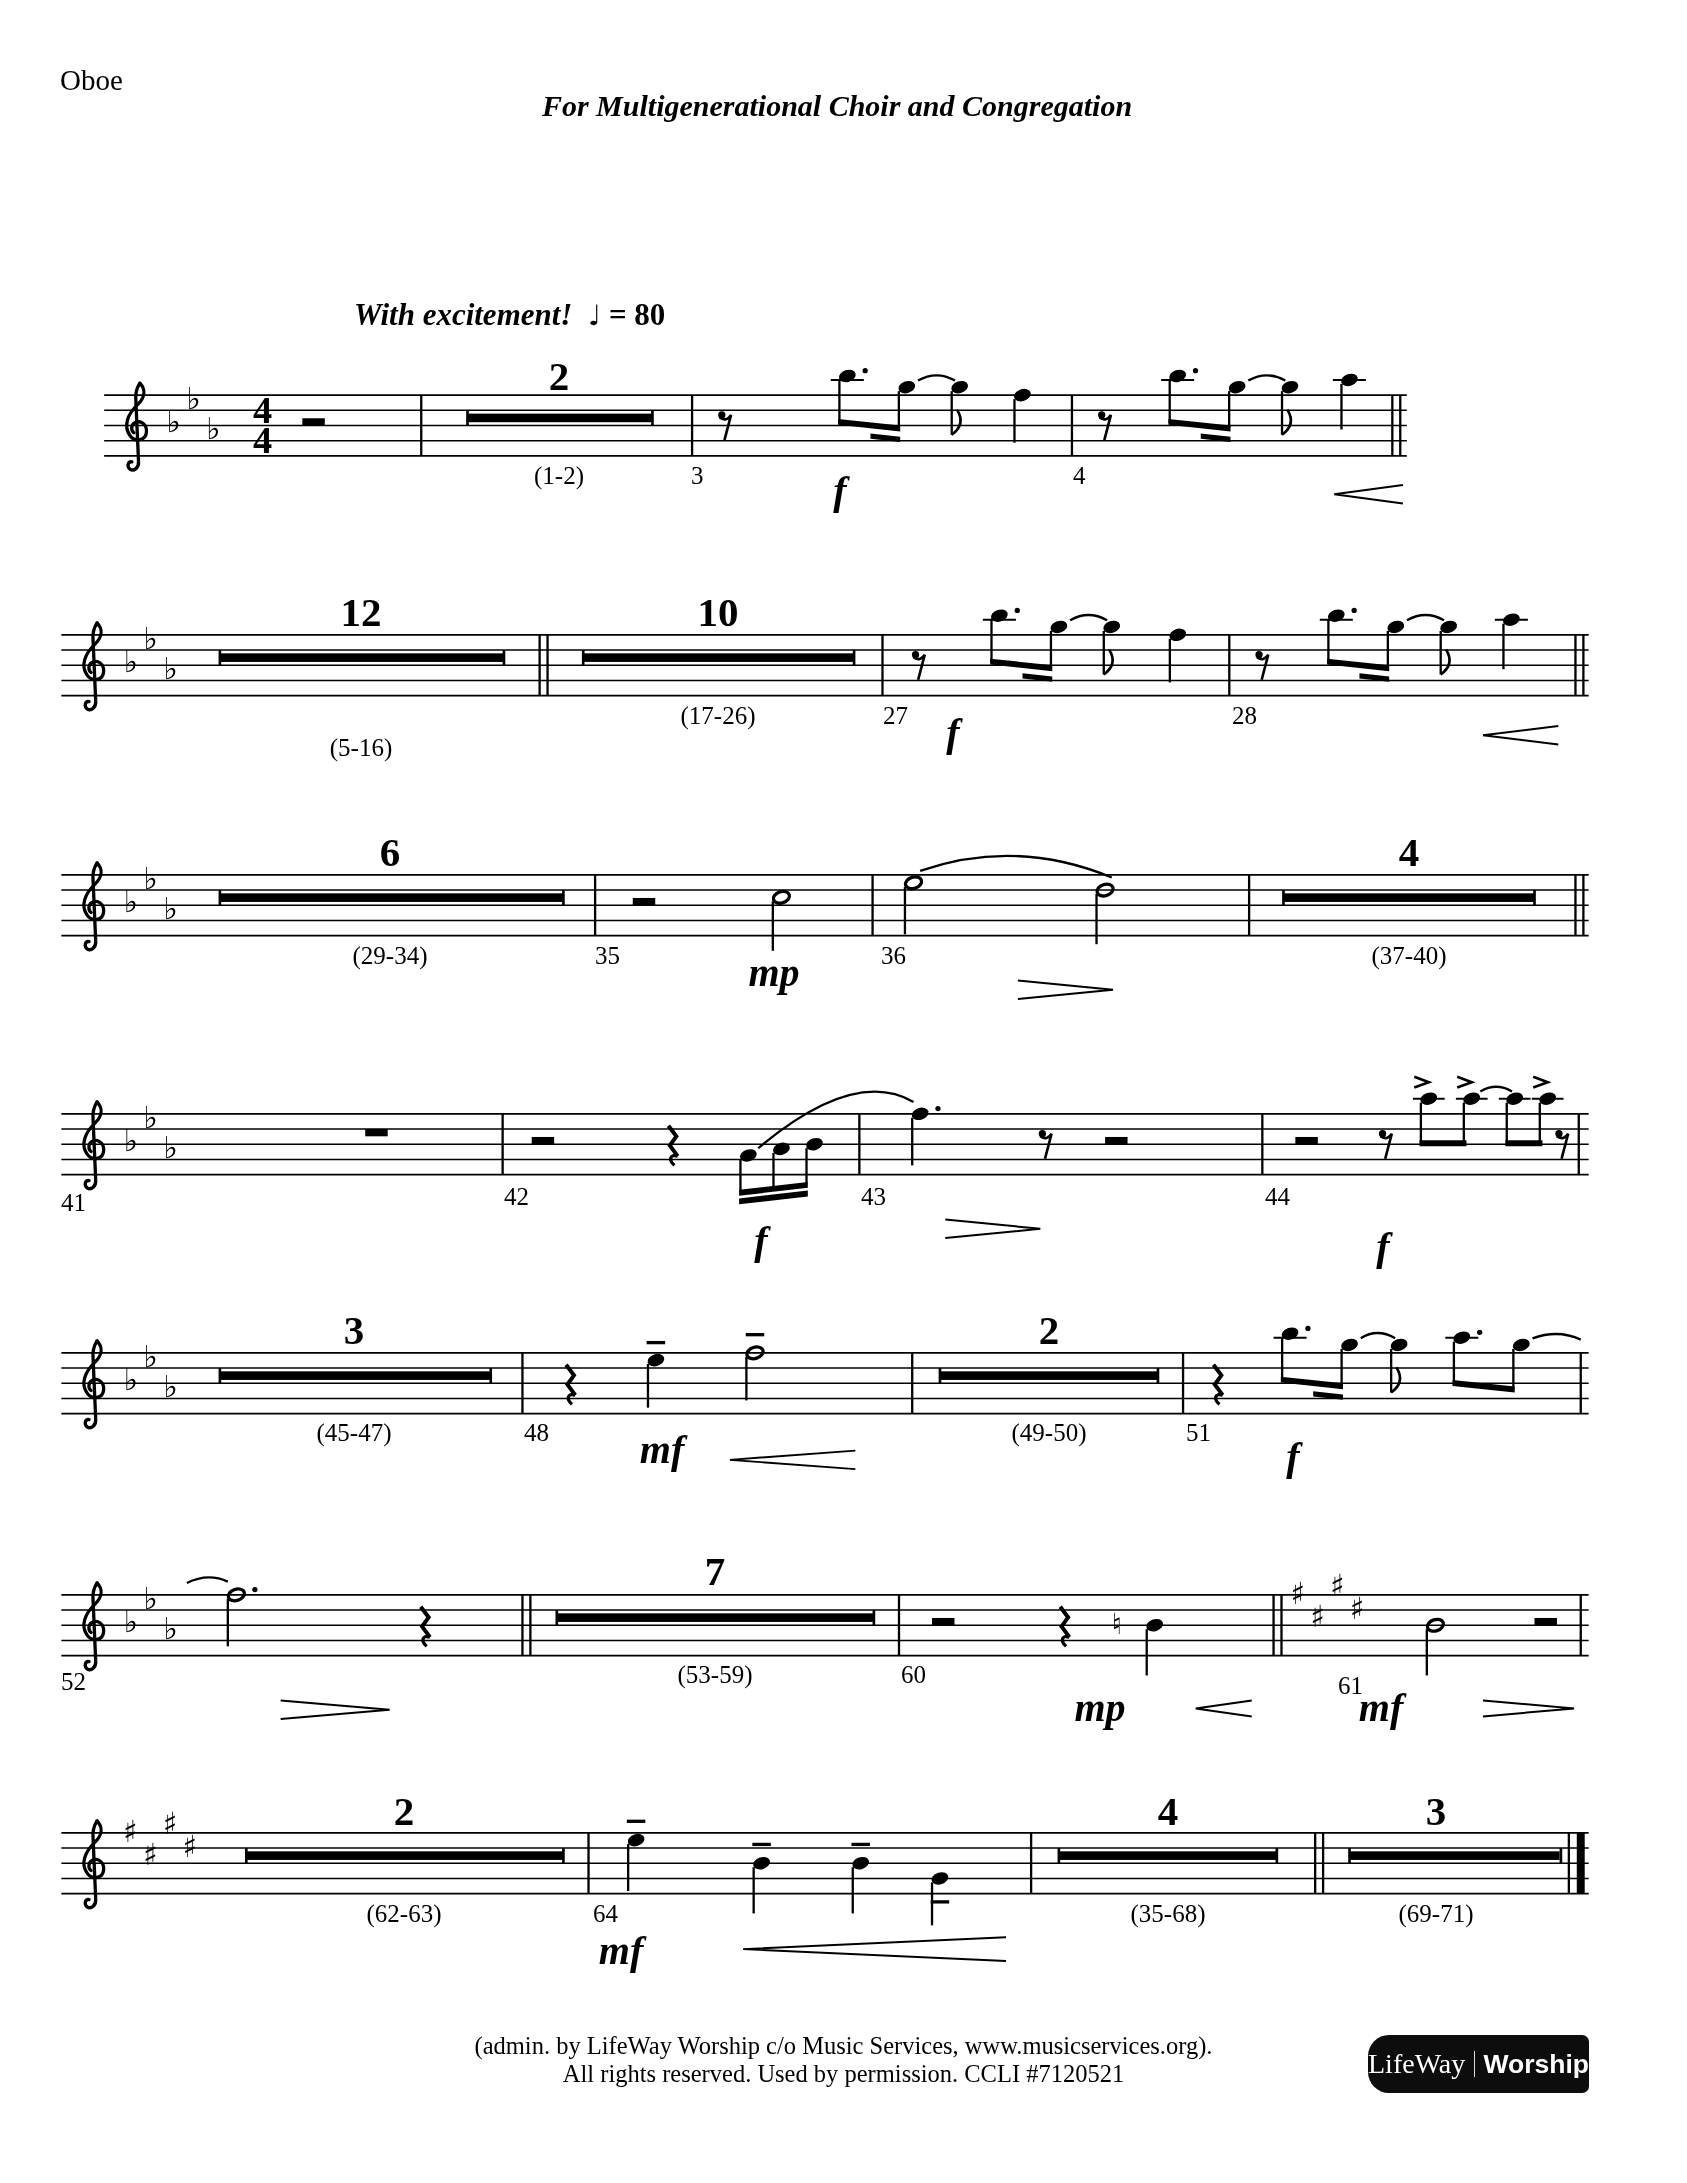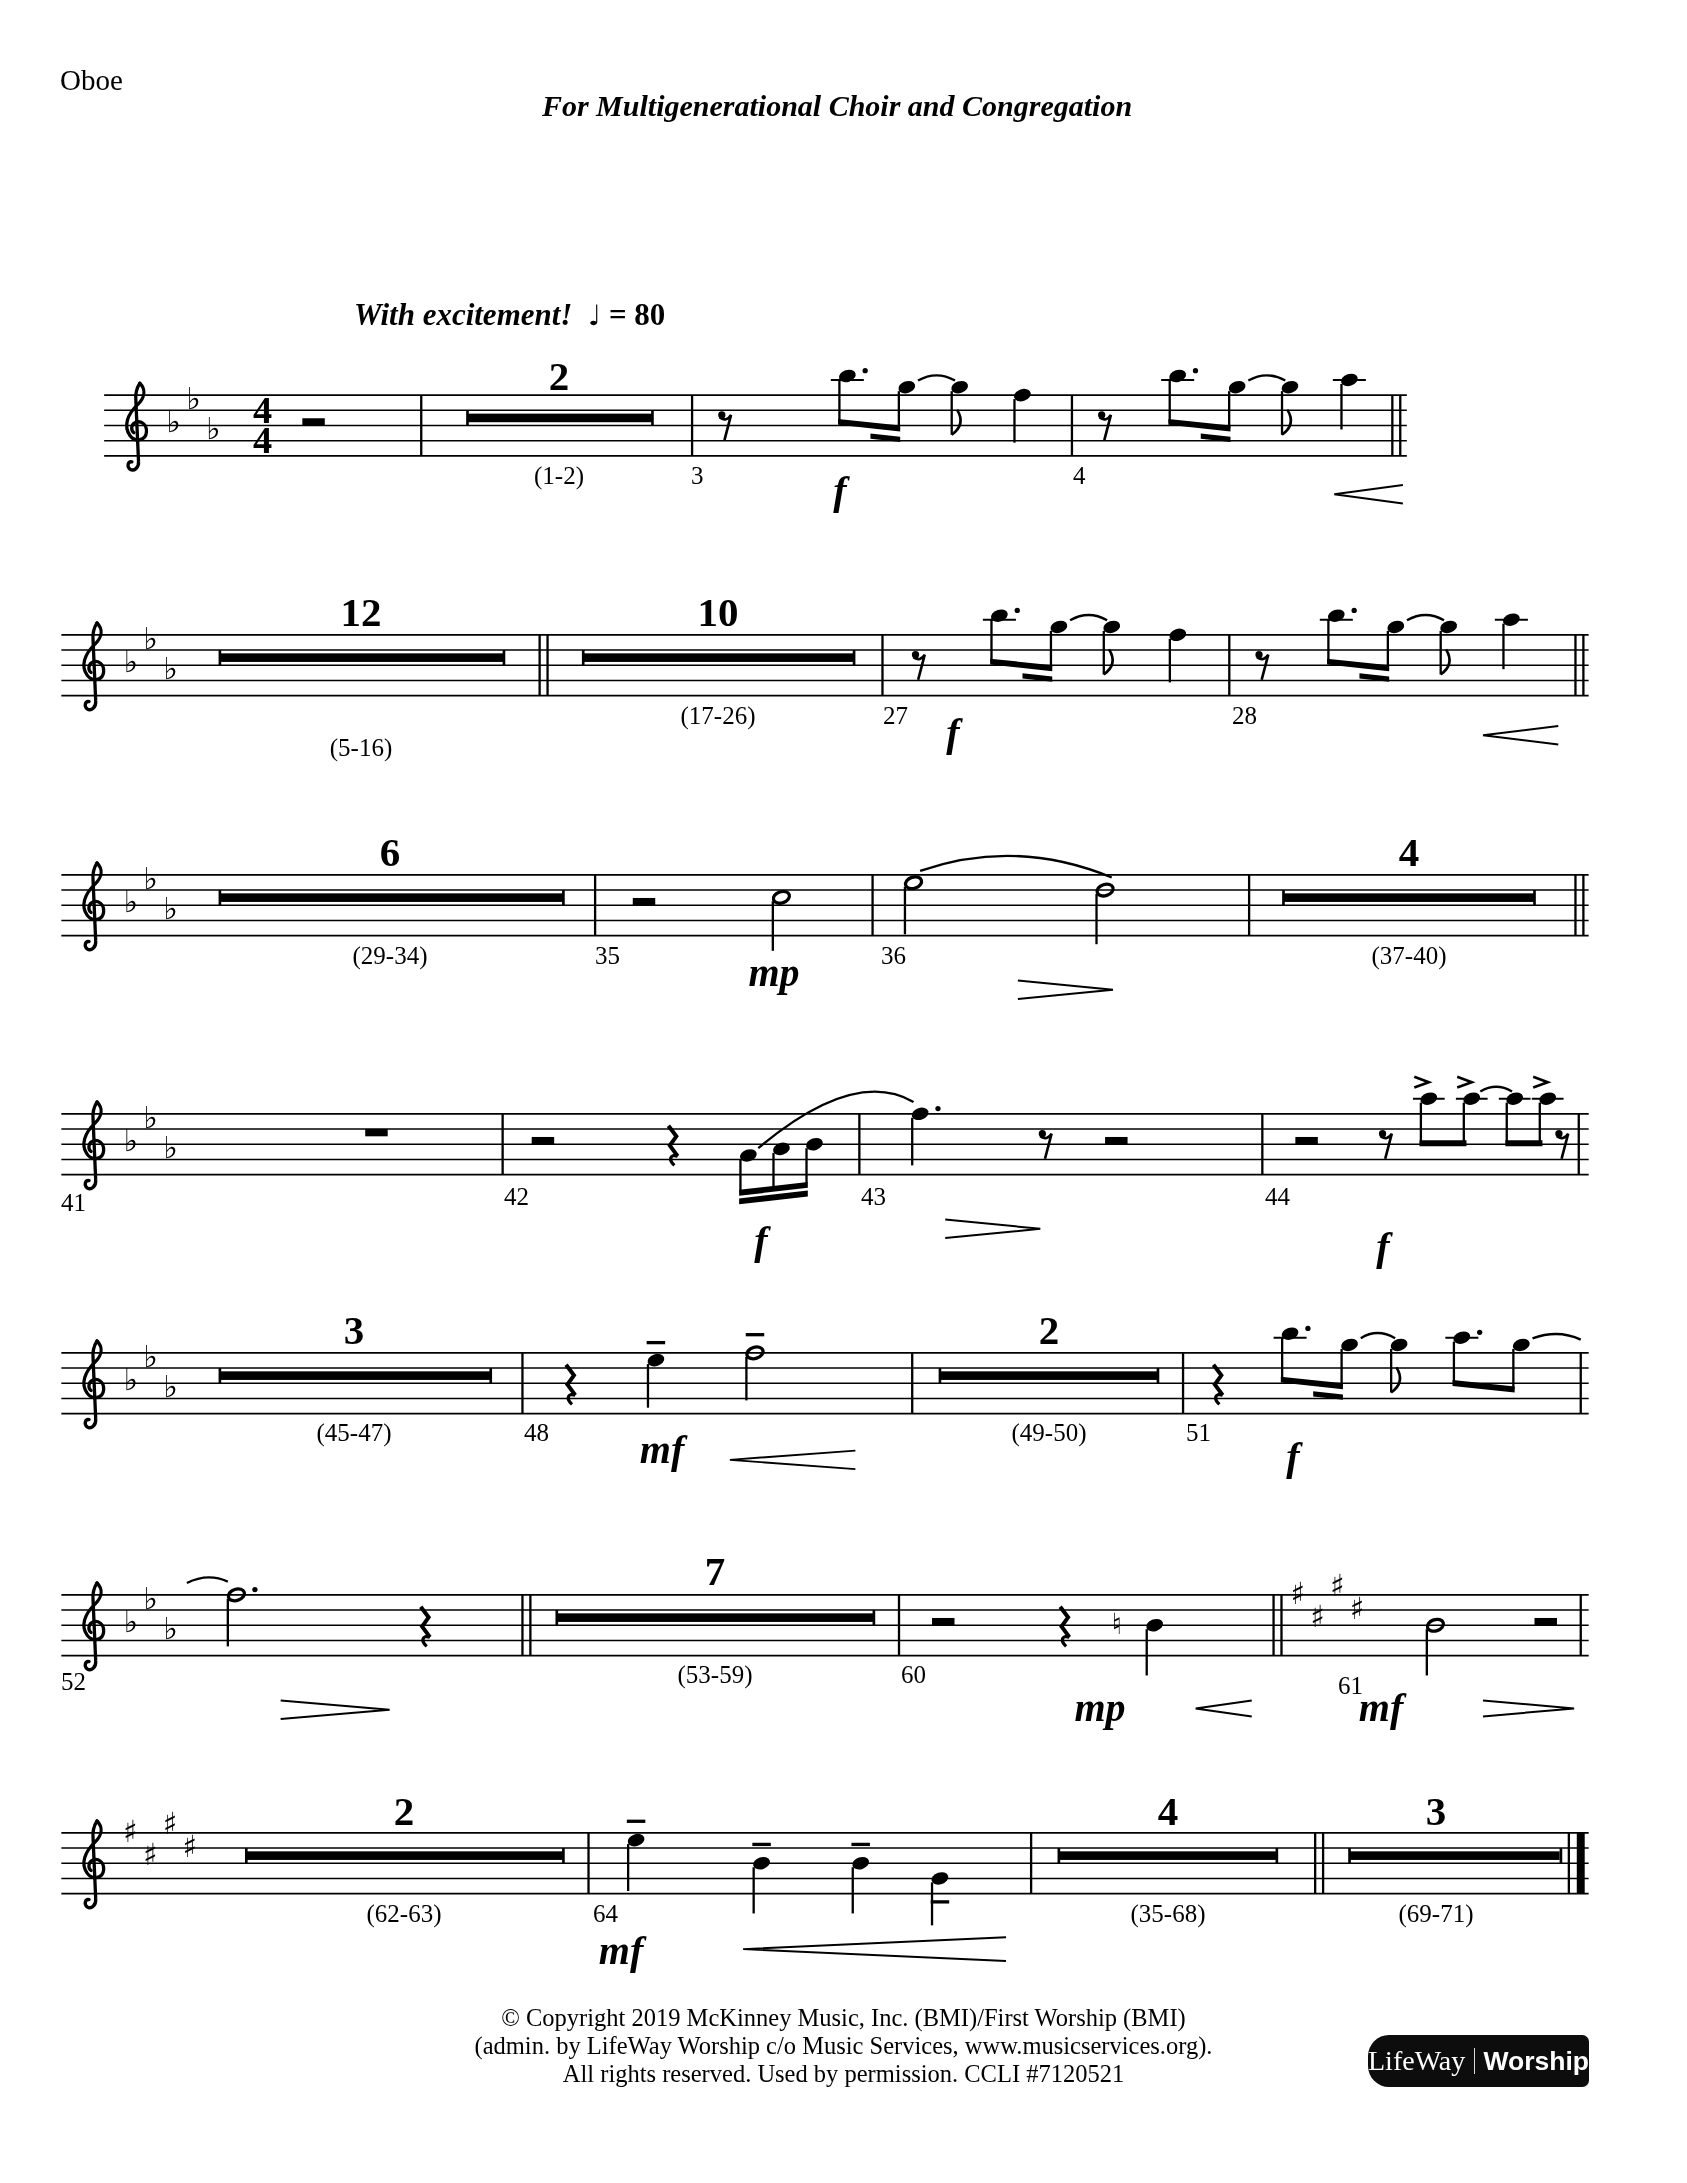--- a/index.html
+++ b/index.html
@@ -34,21 +34,21 @@
   .clef{fill:none;stroke:#000;stroke-width:5;stroke-linecap:round;}
   .qr1{fill:none;stroke:#000;stroke-width:6;}
   .qr2{fill:none;stroke:#000;stroke-width:5;}
   .er{fill:none;stroke:#000;stroke-width:4;}
   .flg{fill:none;stroke:#000;stroke-width:4;}
   .nho{fill:none;stroke:#000;stroke-width:5;}
   .ksf{font-family:"DejaVu Sans",sans-serif;font-size:46px;text-anchor:middle;}
   .nat{font-family:"DejaVu Sans",sans-serif;font-size:44px;text-anchor:middle;}
   .ts{font-family:"Liberation Serif",serif;font-size:58px;font-weight:bold;text-anchor:middle;}
   .foot{font-size:24.5px;text-align:center;width:100%;}
-  .logo{position:absolute;left:1368px;top:2035px;width:221px;height:52px;background:#0d0d0d;
+  .logo{position:absolute;left:1368px;top:2035px;width:221px;height:58px;background:#0d0d0d;
         border-radius:21px 6.6px 6.6px 21px;display:flex;align-items:center;justify-content:center;gap:8.6px;}
   .logo .lw{color:#fff;font-family:"Liberation Serif",serif;font-size:28px;}
   .logo .div{width:1.3px;height:26.5px;background:#fff;opacity:.85;}
   .logo .wo{color:#fff;font-family:Liberation Sans, sans-serif;font-size:26.5px;font-weight:bold;}
 </style>
 </head>
 <body>
 
 <div class="page">
 
@@ -560,21 +560,20 @@
 
   <span class="lbl mr-num c" style="left:404px;top:1791px">2</span>
   <span class="lbl mr-range c" style="left:404px;top:1901px">(62-63)</span>
   <span class="lbl m-num" style="left:593px;top:1901px">64</span>
   <span class="lbl dyn c" style="left:621px;top:1931px">mf</span>
   <span class="lbl mr-num c" style="left:1168px;top:1791px">4</span>
   <span class="lbl mr-range c" style="left:1168px;top:1901px">(35-68)</span>
   <span class="lbl mr-num c" style="left:1436px;top:1791px">3</span>
   <span class="lbl mr-range c" style="left:1436px;top:1901px">(69-71)</span>
 
-  <div class="lbl foot" style="left:0;top:2006px">© Copyright 2019 McKinney Music, Inc. (BMI)/First Worship (BMI)</div>
   <div class="lbl foot" style="left:0;top:2034px">(admin. by LifeWay Worship c/o Music Services, www.musicservices.org).</div>
   <div class="lbl foot" style="left:0;top:2062px">All rights reserved. Used by permission. CCLI #7120521</div>
   <div class="logo">
     <span class="lw">LifeWay</span>
     <span class="div"></span>
     <span class="wo">Worship</span>
   </div>
 
 </div>
 

